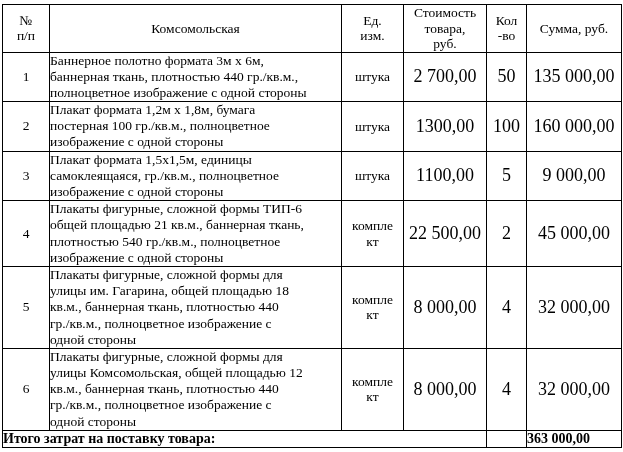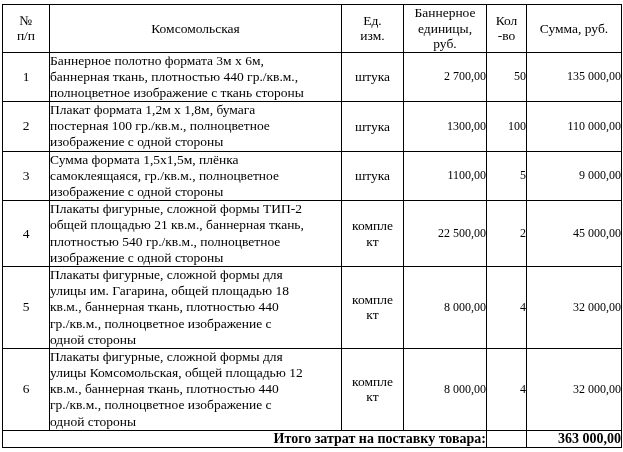--- a/index.html
+++ b/index.html
@@ -66,34 +66,34 @@
   }
   td.name .ln { display: block; }
   td.unit {
     text-align: center;
     font-size: 13.5px;
     line-height: 1.15;
     padding: 1px 2px;
   }
   td.unit .ln { display: block; }
   td.price, td.qty, td.sum {
-    text-align: right;
-    font-size: 12px;
+    text-align: center;
+    font-size: 18px;
   }
   tr.total td {
     font-weight: bold;
     font-size: 14px;
   }
   td.total-label {
-    text-align: right;
+    text-align: left;
     padding: 2px 0 3px 6px;
   }
   td.total-empty { }
   td.total-sum {
-    text-align: right;
+    text-align: left;
     padding: 2px 2px 3px 2px;
   }
 </style>
 </head>
 <body>
 
 <div class="sheet">
   <table class="spec">
     <colgroup>
       <col class="c-num">
@@ -110,41 +110,41 @@
           <span class="hl">п/п</span>
         </th>
         <th>
           <span class="hl">Комсомольская</span>
         </th>
         <th>
           <span class="hl">Ед.</span>
           <span class="hl">изм.</span>
         </th>
         <th>
-          <span class="hl">Баннерное</span>
-          <span class="hl">единицы,</span>
+          <span class="hl">Стоимость</span>
+          <span class="hl">товара,</span>
           <span class="hl">руб.</span>
         </th>
         <th>
           <span class="hl">Кол</span>
           <span class="hl">-во</span>
         </th>
         <th>
           <span class="hl">Сумма, руб.</span>
         </th>
       </tr>
     </thead>
     <tbody>
 
       <tr>
         <td class="num">1</td>
         <td class="name">
           <span class="ln">Баннерное полотно формата 3м х 6м,</span>
           <span class="ln">баннерная ткань, плотностью 440 гр./кв.м.,</span>
-          <span class="ln">полноцветное изображение с ткань стороны</span>
+          <span class="ln">полноцветное изображение с одной стороны</span>
         </td>
         <td class="unit">
           <span class="ln">штука</span>
         </td>
         <td class="price">2 700,00</td>
         <td class="qty">50</td>
         <td class="sum">135 000,00</td>
       </tr>
 
       <tr>
@@ -152,42 +152,42 @@
         <td class="name">
           <span class="ln">Плакат формата 1,2м х 1,8м, бумага</span>
           <span class="ln">постерная 100 гр./кв.м., полноцветное</span>
           <span class="ln">изображение с одной стороны</span>
         </td>
         <td class="unit">
           <span class="ln">штука</span>
         </td>
         <td class="price">1300,00</td>
         <td class="qty">100</td>
-        <td class="sum">110 000,00</td>
+        <td class="sum">160 000,00</td>
       </tr>
 
       <tr>
         <td class="num">3</td>
         <td class="name">
-          <span class="ln">Сумма формата 1,5х1,5м, плёнка</span>
+          <span class="ln">Плакат формата 1,5х1,5м, единицы</span>
           <span class="ln">самоклеящаяся, гр./кв.м., полноцветное</span>
           <span class="ln">изображение с одной стороны</span>
         </td>
         <td class="unit">
           <span class="ln">штука</span>
         </td>
         <td class="price">1100,00</td>
         <td class="qty">5</td>
         <td class="sum">9 000,00</td>
       </tr>
 
       <tr>
         <td class="num">4</td>
         <td class="name">
-          <span class="ln">Плакаты фигурные, сложной формы ТИП-2</span>
+          <span class="ln">Плакаты фигурные, сложной формы ТИП-6</span>
           <span class="ln">общей площадью 21 кв.м., баннерная ткань,</span>
           <span class="ln">плотностью 540 гр./кв.м., полноцветное</span>
           <span class="ln">изображение с одной стороны</span>
         </td>
         <td class="unit">
           <span class="ln">компле</span>
           <span class="ln">кт</span>
         </td>
         <td class="price">22 500,00</td>
         <td class="qty">2</td>

